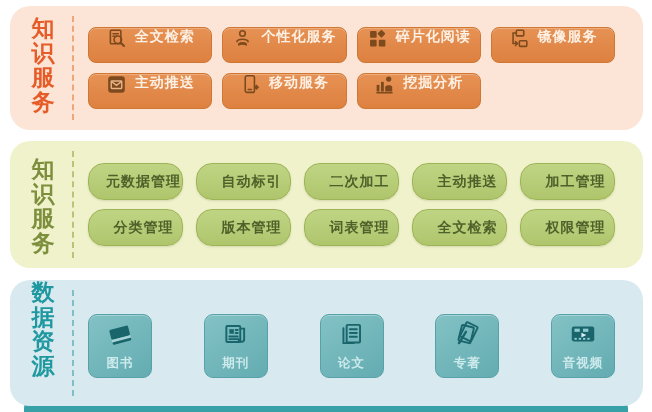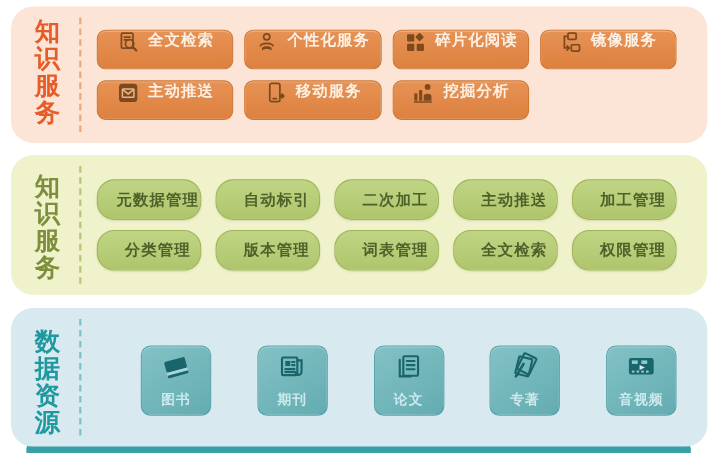--- a/index.html
+++ b/index.html
@@ -13,21 +13,21 @@
   .panel-warehouse { top:141px; height:127px; background:#f0f2cb; }
   .panel-resource  { top:280px; height:126px; background:#d8eaf0; }
 
   .underlay { position:absolute; left:24px; width:604px; top:400px; height:12px;
               background:#38a1a7; border-radius:8px 8px 0 0; z-index:0; }
 
   .side-title { width:30px; margin-left:18px; font-size:23px; font-weight:bold;
                 line-height:24.5px; text-align:center; word-break:break-all; }
   .panel-knowledge .side-title { color:#e55c28; padding-top:10px; }
   .panel-warehouse .side-title { color:#7d8f3c; padding-top:16px; }
-  .panel-resource  .side-title { color:#1f989f; padding-top:18px; }
+  .panel-resource  .side-title { color:#1f989f; }
 
   .vdivider { width:0; border-left:2px dashed; margin:10px 0 10px 14px; }
   .panel-knowledge .vdivider { border-color:#eda87a; }
   .panel-warehouse .vdivider { border-color:#b8c478; }
   .panel-resource  .vdivider { border-color:#7fc0c6; }
 
   .content { flex:1; margin:0 28px 0 14px; }
 
   .grid-services { display:grid; grid-template-columns:repeat(4,1fr);
                    gap:10px; align-content:center; height:100%; }
@@ -47,21 +47,21 @@
             display:flex; align-items:center; justify-content:center;
             color:#4f612a; font-size:14px; font-weight:bold; letter-spacing:1px;
             cursor:pointer;padding-left:16px; }
 
   .row-resources { display:flex; justify-content:space-between;
                    align-items:center; height:100%; padding-top:6px; }
   .res-tile { width:64px; height:64px; border-radius:9px; border:1px solid #57a2a8;
               background:linear-gradient(145deg,#83c2c5,#63acb1);
               box-shadow:inset 0 1px 0 rgba(255,255,255,.3);
               display:flex; flex-direction:column; align-items:center;
-              justify-content:flex-end; padding-bottom:5px; cursor:pointer;margin-left:40px; }
+              justify-content:flex-end; padding-bottom:5px; cursor:pointer; }
   .res-tile svg { margin-bottom:2px; }
   .res-label { color:#cdeaec; font-size:12.5px; font-weight:bold; letter-spacing:1px; }
 </style>
 </head>
 <body>
 
 <div class="stage">
 
   <div class="panel panel-knowledge">
     <div class="side-title">知识服务</div>

